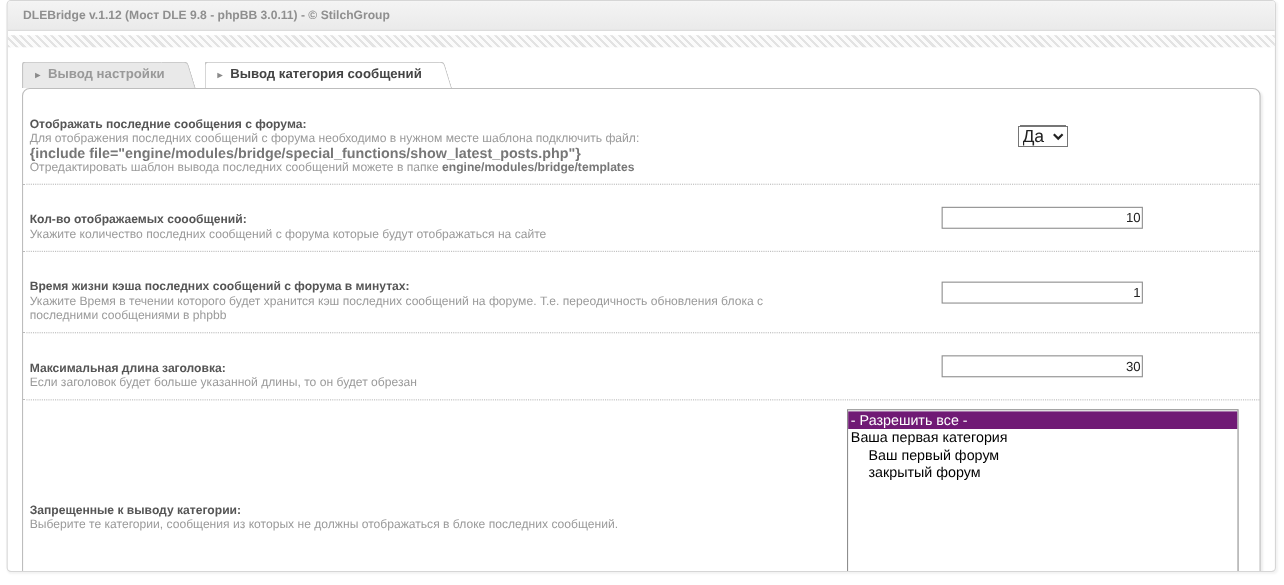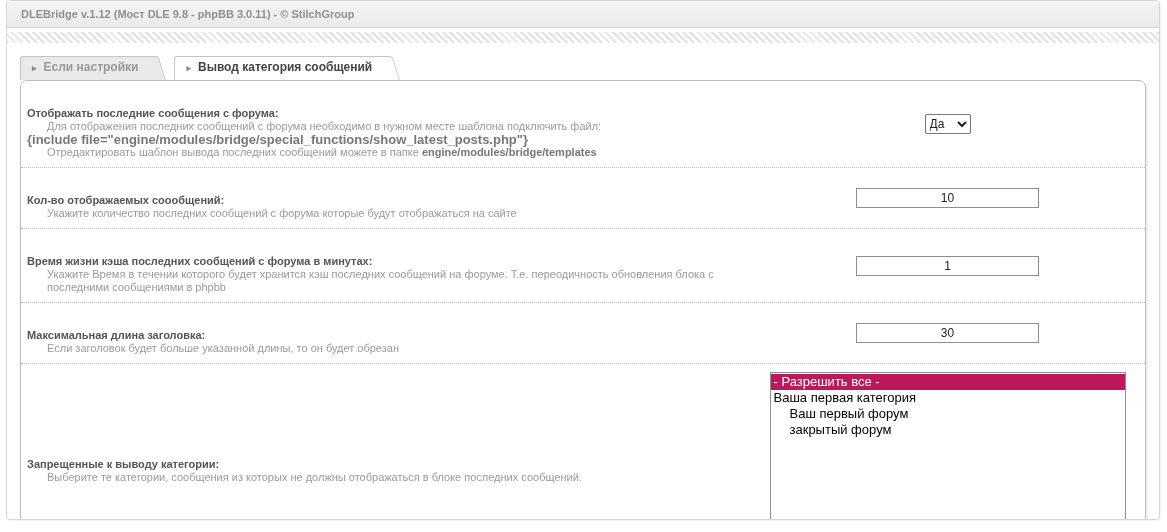--- a/index.html
+++ b/index.html
@@ -36,26 +36,26 @@
   .panel {
     position:relative; z-index:1; margin:0 13px;
     border:1px solid #bdbdbd; border-radius:7px; background:#fff;
     box-shadow:2px 2px 2px rgba(0,0,0,.07);
   }
 
   .row { display:flex; align-items:center; padding:8px 10px 8px 6px; border-bottom:1px dotted #b9b9b9; }
   .row-left { flex:1; padding-right:34px; min-width:0; }
   .row-right { width:375px; flex:none; display:flex; justify-content:center; align-items:center; }
   .row-title { font-size:11px; font-weight:bold; color:#555; line-height:14px;margin-top:17px; }
-  .row-desc { font-size:11px; color:#9a9a9a; line-height:13px;margin-left:20px; }
+  .row-desc { font-size:11px; color:#9a9a9a; line-height:13px; }
   .row-desc .bold { font-weight:bold; color:#777; }
   .code-line { font-size:13px; font-weight:bold; color:#777; line-height:13px; }
 
-  .text-input { width:183px; height:20px; border:1px solid #8e8e8e; background:#fff; text-align:center; font-size:12px; font-family:inherit; color:#222; padding:1px; }
-  .yes-select { min-width:46px; height:20px; font-size:12px; font-family:inherit; color:#222; }
+  .text-input { width:183px; height:20px; border:1px solid #8e8e8e; background:#fff; text-align:right; font-size:12px; font-family:inherit; color:#222; padding:1px; }
+  .yes-select { min-width:46px; height:20px; font-size:16px; font-family:inherit; color:#222; }
 
   .listbox { width:356px; height:179px; border:1px solid #8e8e8e; background:#fff; overflow-y:auto; font-size:13px; line-height:16px; padding-top:1px; }
   .lb-option { padding:0 3px; color:#000000; white-space:pre; cursor:default; }
   .lb-option.indent { padding-left:19px; }
   .lb-option.selected { color:#fff; }
 
   .save-row { padding:10px 0 12px 0; text-align:center; }
   .save-button { font-size:12px; color:#666; background:#000000; border:1px solid #a9a9a9; border-radius:2px; padding:3px 14px 4px 14px; font-family:inherit; cursor:pointer; }
 </style>
 </head>
@@ -66,21 +66,21 @@
   <div class="header-bar">
     <span>DLEBridge v.1.12 (Мост DLE 9.8 - phpBB 3.0.11) - © StilchGroup</span>
   </div>
 
   <div class="stripes"></div>
 
   <div class="tabs">
     <div class="tab">
       <span class="tab-bg-main"></span>
       <span class="tab-bg-slant"></span>
-      <span class="arrow">▸</span><span class="tab-label">Если настройки</span>
+      <span class="arrow">▸</span><span class="tab-label">Вывод настройки</span>
     </div>
     <div class="tab active">
       <span class="tab-bg-main"></span>
       <span class="tab-bg-slant"></span>
       <span class="arrow">▸</span><span class="tab-label">Вывод категория сообщений</span>
     </div>
   </div>
 
   <div class="panel">
 
@@ -131,21 +131,21 @@
       </div>
     </div>
 
     <div class="row">
       <div class="row-left">
         <div class="row-title">Запрещенные к выводу категории:</div>
         <div class="row-desc">Выберите те категории, сообщения из которых не должны отображаться в блоке последних сообщений.</div>
       </div>
       <div class="row-right">
         <div class="listbox">
-            <div class="lb-option selected" style="background: #be185d;">- Разрешить все -</div>
+            <div class="lb-option selected" style="background: #701a75;">- Разрешить все -</div>
             <div class="lb-option">Ваша первая категория</div>
             <div class="lb-option indent">Ваш первый форум</div>
             <div class="lb-option indent">закрытый форум</div>
           </div>
       </div>
     </div>
 
     <div class="save-row">
       <button class="save-button">Сохранить</button>
     </div>

